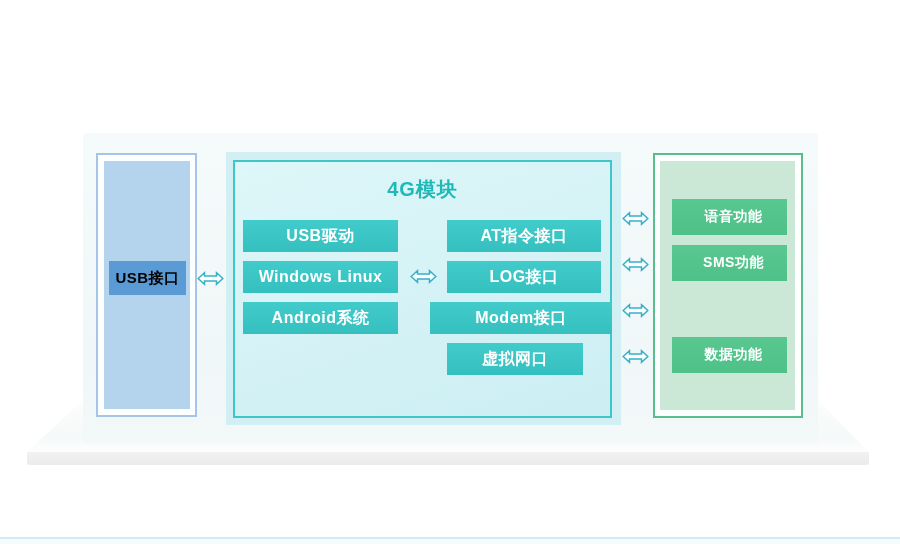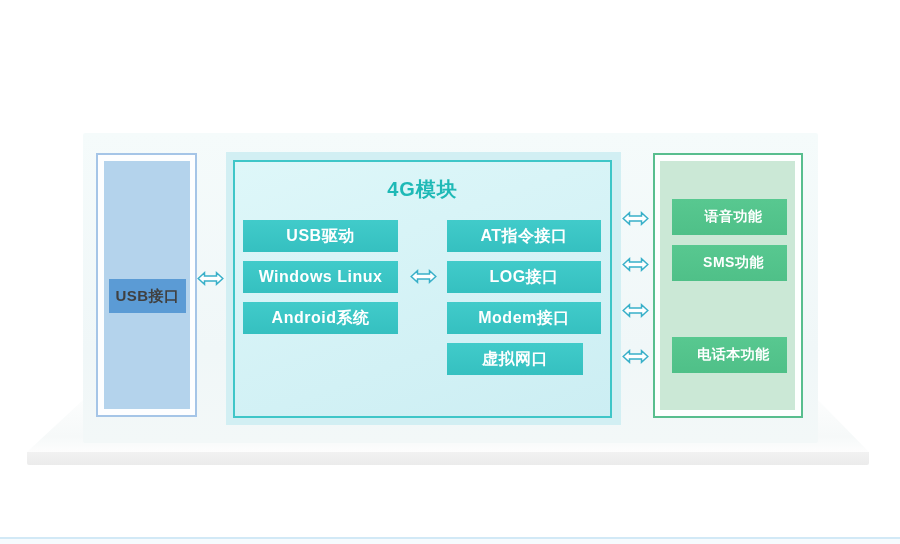--- a/index.html
+++ b/index.html
@@ -39,21 +39,21 @@
     background:#fdfeff;border:2px solid var(--blue-border);
   }
   .usb-inner{
     position:absolute;left:104px;top:161px;width:86px;height:248px;
     background:var(--blue-inner);
   }
   .usb-badge{
     position:absolute;left:109px;top:261px;width:77px;height:34px;
     background:var(--blue-badge);
     display:flex;align-items:center;justify-content:center;
-    color:#404040;font-size:15px;font-weight:bold;letter-spacing:.5px;margin-top:18px;
+    color:#000000;font-size:15px;font-weight:bold;letter-spacing:.5px;
   }
   
   .module-glass{
     position:absolute;left:226px;top:152px;width:395px;height:273px;
     background:var(--outer-cyan);
   }
   .module-panel{
     position:absolute;left:233px;top:160px;width:379px;height:258px;
     border:2px solid var(--teal-border);
     background:linear-gradient(160deg,#def7f9 0%,#cceef3 100%);
@@ -67,21 +67,21 @@
     position:absolute;width:155px;height:32px;
     background:linear-gradient(180deg,#41cbca,#35c0c0);
     display:flex;align-items:center;justify-content:center;
     color:#fff;font-size:16px;font-weight:bold;letter-spacing:.5px;text-align:right;
   }
   .os-0{left:243px;top:220px}
   .os-1{left:243px;top:261px}
   .os-2{left:243px;top:302px}
   .if-0{left:447px;top:220px;width:154px}
   .if-1{left:447px;top:261px;width:154px}
-  .if-2{left:447px;top:302px;width:154px}
+  .if-2{left:430px;top:302px;width:182px}
   .if-3{left:447px;top:343px;width:136px}
   
   .fn-outer{
     position:absolute;left:653px;top:153px;width:150px;height:265px;
     background:#fdfffe;border:2px solid var(--green-border);
   }
   .fn-inner{
     position:absolute;left:660px;top:161px;width:135px;height:249px;
     background:var(--green-inner);
   }
@@ -130,21 +130,21 @@
 
   <div class="tbox if-1">LOG接口</div>
   <div class="tbox if-0">AT指令接口</div>
   <div class="tbox if-2">Modem接口</div>
   <div class="tbox if-3">虚拟网口</div>
 
   <div class="fn-outer"></div>
   <div class="fn-inner"></div>
   <div class="gbox fn-0">语音功能</div>
   <div class="gbox fn-1">SMS功能</div>
-  <div class="gbox fn-3">电话本功能</div>
+  <div class="gbox fn-3">数据功能</div>
 
   <div class="arrow ar-left">
     <svg viewBox="0 0 27 15">
         <path d="M1.2 7.5 L7.5 1.8 L7.5 4.9 L19.5 4.9 L19.5 1.8 L25.8 7.5 L19.5 13.2 L19.5 10.1 L7.5 10.1 L7.5 13.2 Z" fill="#ffffff" stroke="currentColor" stroke-width="1.5"></path>
       </svg>
   </div>
   <div class="arrow ar-mid">
     <svg viewBox="0 0 27 15">
         <path d="M1.2 7.5 L7.5 1.8 L7.5 4.9 L19.5 4.9 L19.5 1.8 L25.8 7.5 L19.5 13.2 L19.5 10.1 L7.5 10.1 L7.5 13.2 Z" fill="#ffffff" stroke="currentColor" stroke-width="1.5"></path>
       </svg>

